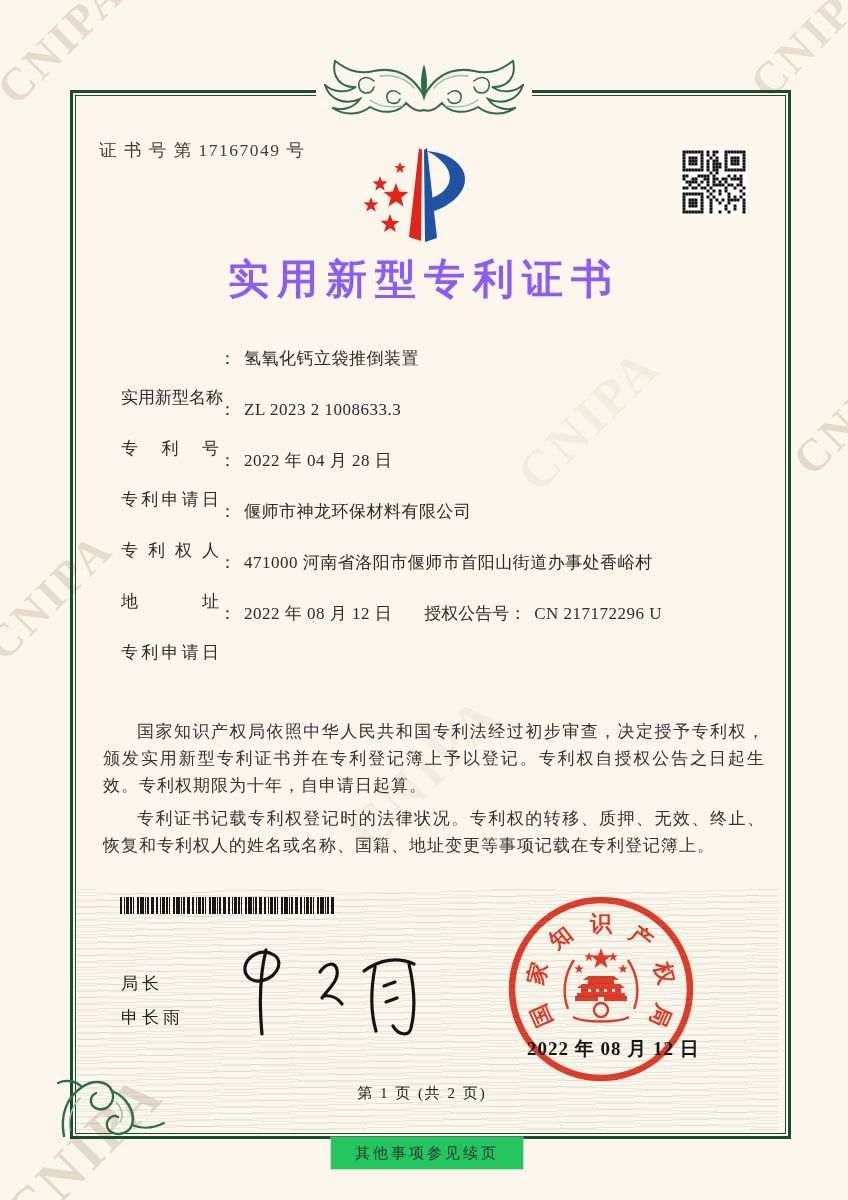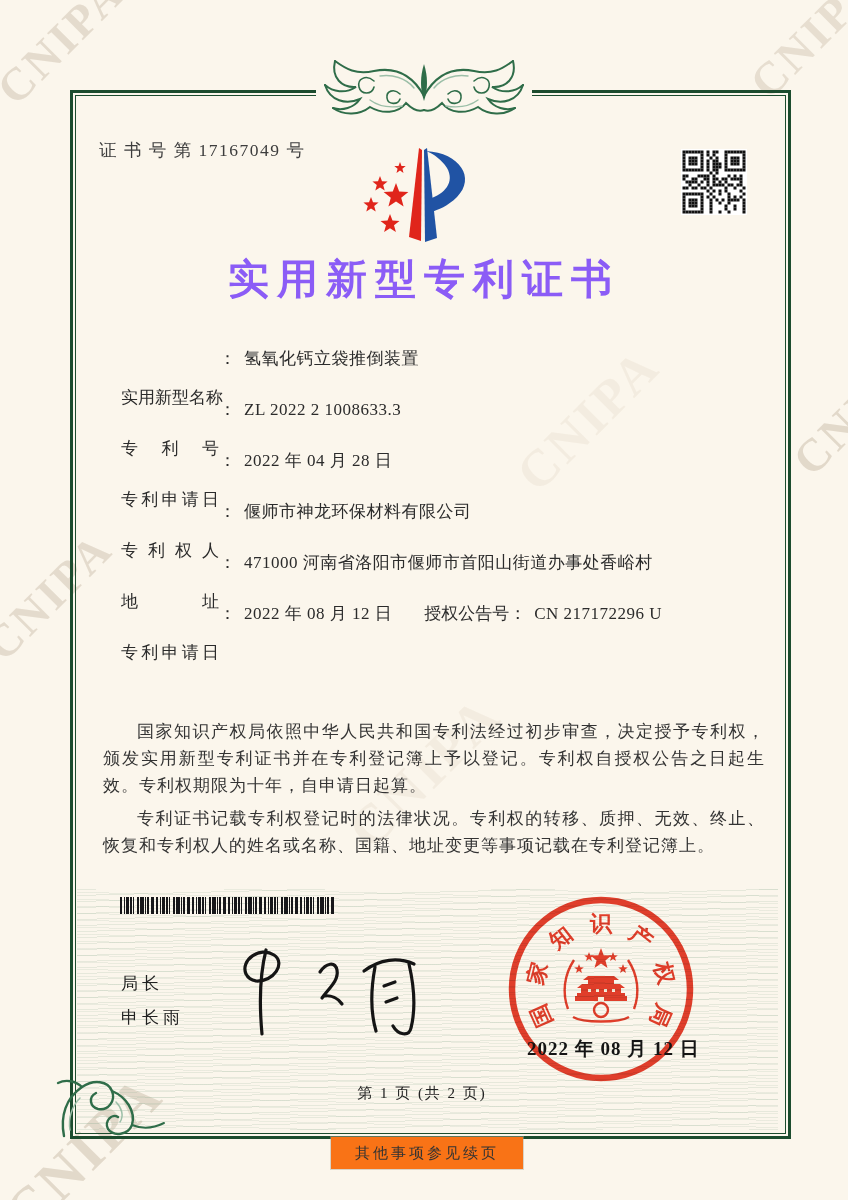--- a/index.html
+++ b/index.html
@@ -53,21 +53,21 @@
     letter-spacing:4px;font-family:"Liberation Sans","DejaVu Sans",sans-serif;color:#222;text-align:center;}
   .officer-name{position:absolute;left:121px;top:1006px;z-index:4;font-size:17px;
     letter-spacing:4px;font-family:"Liberation Sans","DejaVu Sans",sans-serif;color:#222;}
   .signature{position:absolute;left:228px;top:938px;z-index:5;}
   .seal{position:absolute;left:505px;top:893px;z-index:5;mix-blend-mode:multiply;}
   .seal-date{position:absolute;left:527px;top:1036px;z-index:6;font-size:19px;
              letter-spacing:1px;color:#141414;font-weight:600;}
   .page-info{position:absolute;left:0;right:4px;top:1084px;z-index:4;text-align:center;
              font-size:15px;letter-spacing:2px;color:#222;}
   .cont-note{position:absolute;left:331px;top:1137px;width:192px;height:32px;z-index:7;
-             background:#f97316;box-shadow:0 0 0 1px rgba(175,168,150,.45);
+             background:#22c55e;box-shadow:0 0 0 1px rgba(175,168,150,.45);
              text-align:center;line-height:32px;font-size:15px;letter-spacing:3px;color:#333;}
   svg{display:block;}
 </style>
 </head>
 <body>
 
 <div class="page">
 
   <span class="wm wm1">CNIPA</span>
   <span class="wm wm2">CNIPA</span>
@@ -345,21 +345,21 @@
       </g>
   </svg>
 
   <h1 class="title">实用新型专利证书</h1>
 
   <div class="fields">
     <div class="frow">
       <span class="flabel">实用新型名称</span><span class="colon">：</span><span class="fvalue">氢氧化钙立袋推倒装置</span>
     </div>
     <div class="frow">
-      <span class="flabel">专利号</span><span class="colon">：</span><span class="fvalue">ZL 2022 2 1008633.3</span>
+      <span class="flabel">专利号</span><span class="colon">：</span><span class="fvalue">ZL 2023 2 1008633.3</span>
     </div>
     <div class="frow">
       <span class="flabel">专利申请日</span><span class="colon">：</span><span class="fvalue">2022 年 04 月 28 日</span>
     </div>
     <div class="frow">
       <span class="flabel">专利权人</span><span class="colon">：</span><span class="fvalue">偃师市神龙环保材料有限公司</span>
     </div>
     <div class="frow frow-address">
       <span class="flabel">地址</span><span class="colon">：</span><span class="fvalue">471000 河南省洛阳市偃师市首阳山街道办事处香峪村</span>
     </div>

